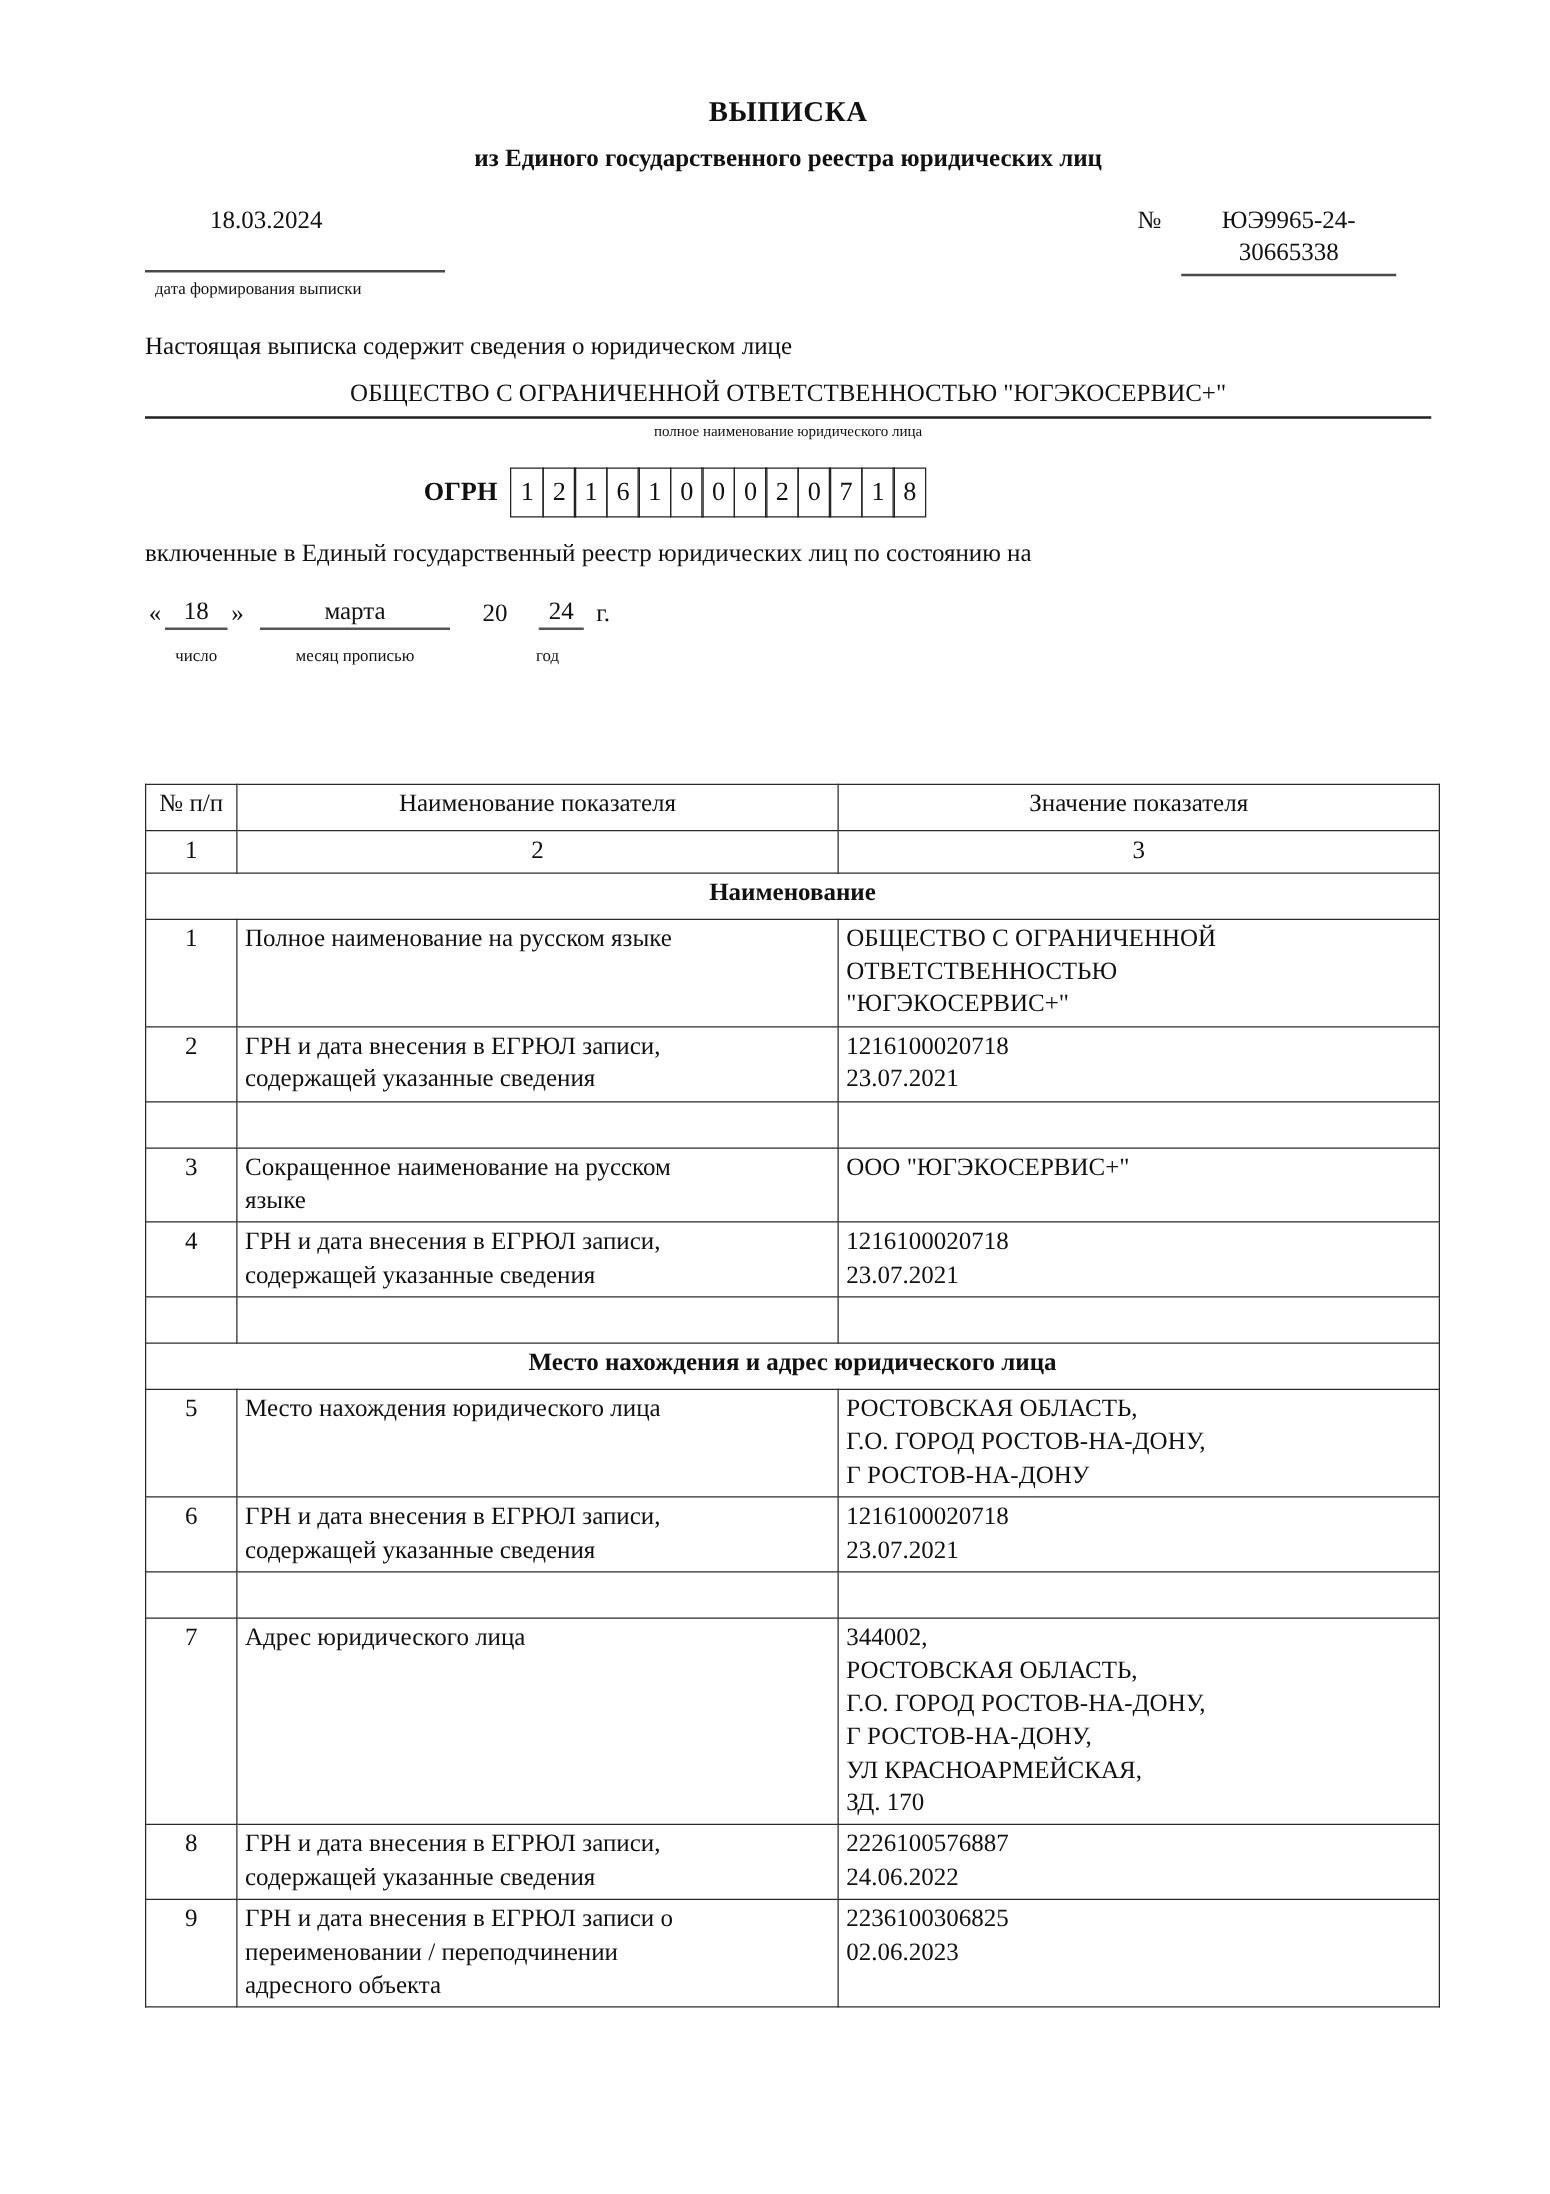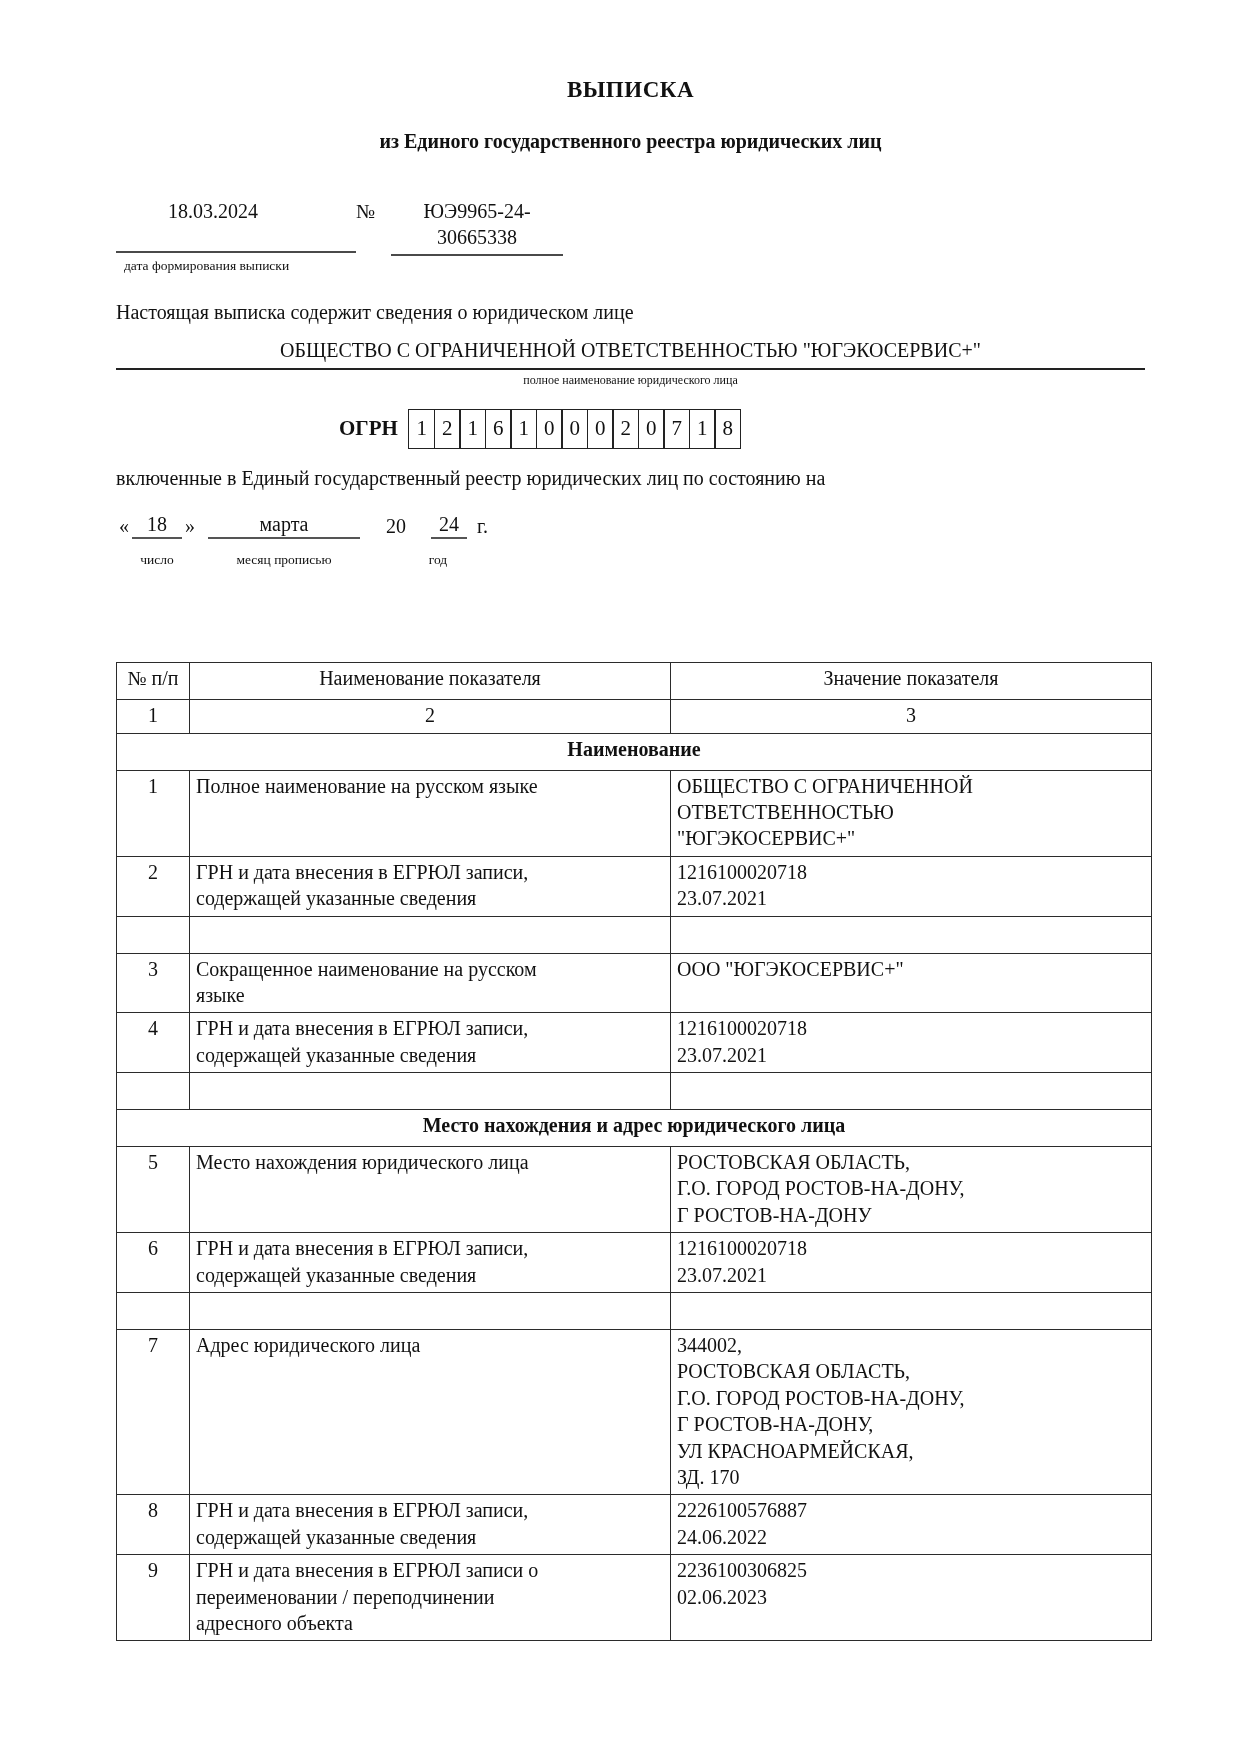--- a/index.html
+++ b/index.html
@@ -9,23 +9,23 @@
     box-sizing:border-box;
     padding:75px 95px 0 116px;
     background:#ffffff;
     color:#111111;
     font-family:"Liberation Serif", "DejaVu Serif", serif;
     font-size:20px;
     line-height:1.32;
     overflow:hidden;
   }
   .doc-title { text-align:center; font-weight:bold; font-size:23px; letter-spacing:0.5px; }
-  .doc-subtitle { text-align:center; font-weight:bold; font-size:20px; margin-top:23px; }
-
-  .num-row { display:flex; align-items:flex-start; margin-top:43px; }
+  .doc-subtitle { text-align:center; font-weight:bold; font-size:20px; margin-top:9px; }
+
+  .num-row { display:flex; justify-content:space-between; align-items:flex-start; margin-top:22px; }
   .date-block { width:240px; }
   .date-line { border-bottom:2.5px solid #4a4a4a; padding:0 0 27px 52px; }
   .date-caption { font-size:13.5px; padding-left:8px; margin-top:4px; }
   .no-block { display:flex; align-items:flex-start; margin-right:28px; }
   .no-sign { margin-right:16px; }
   .no-lines { width:172px; text-align:center; border-bottom:2.5px solid #4a4a4a; padding-bottom:3px; }
 
   .intro { margin-top:24px; }
   .company { text-align:center; margin-top:12px; }
   .company-rule { border-bottom:2.5px solid #222; margin-top:4px; }

